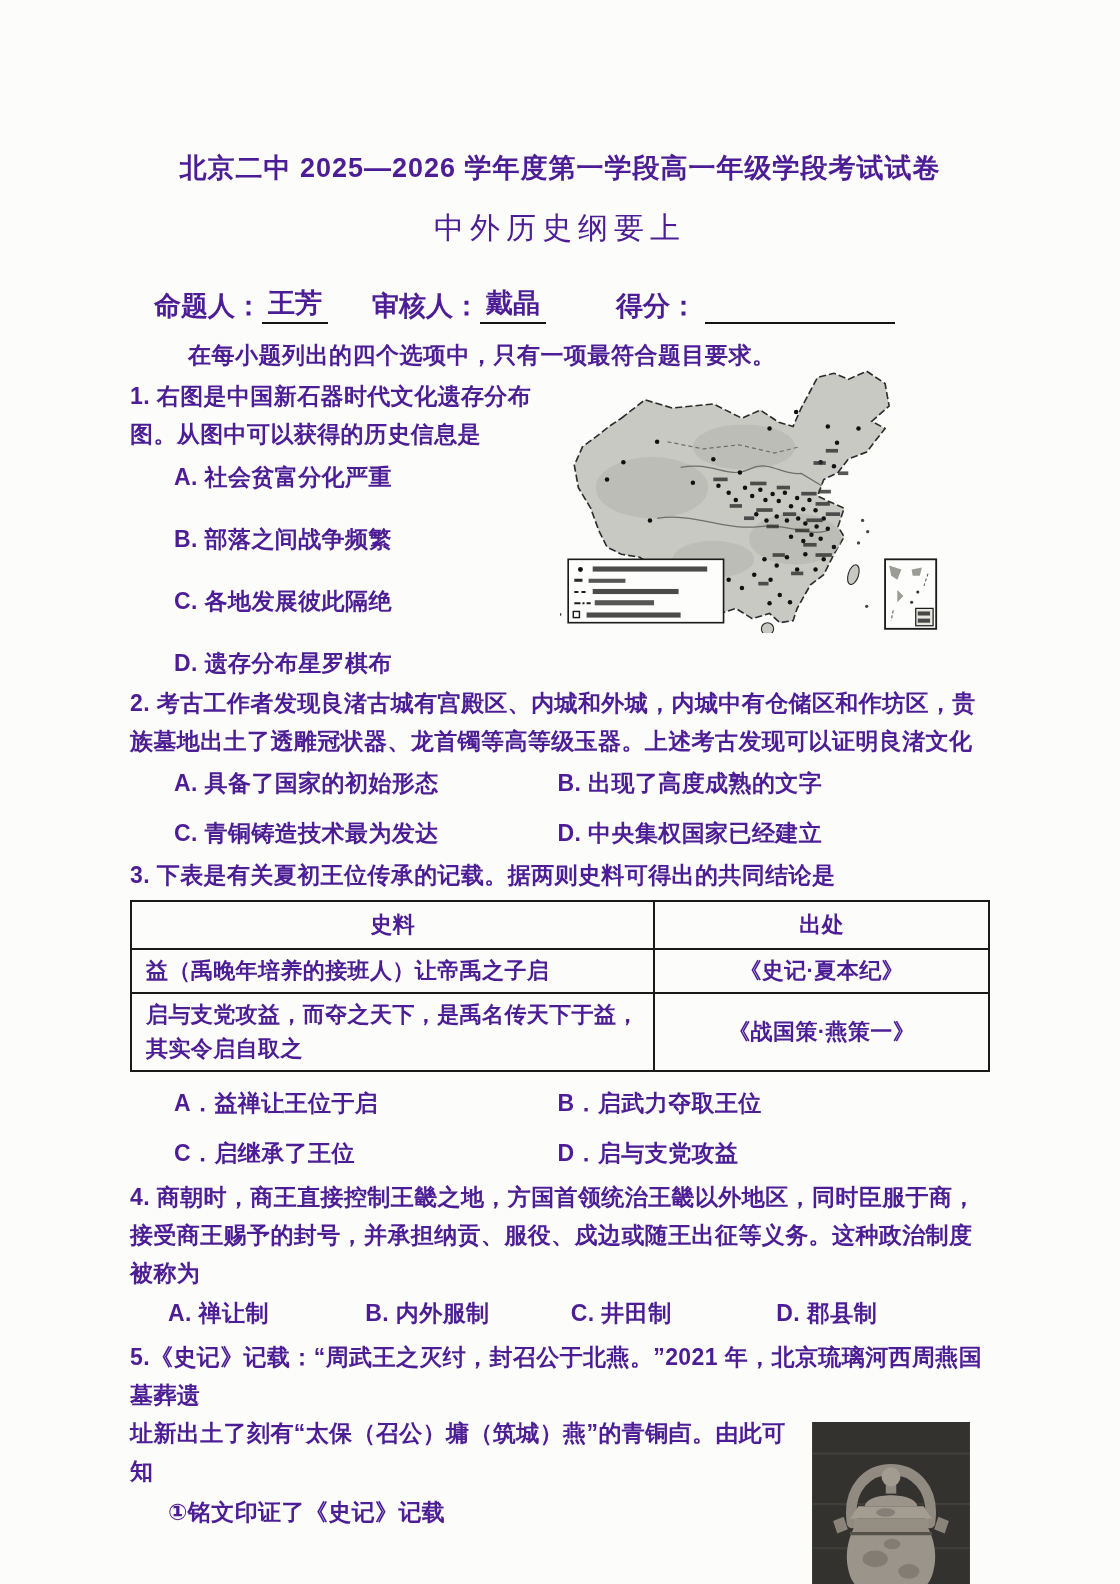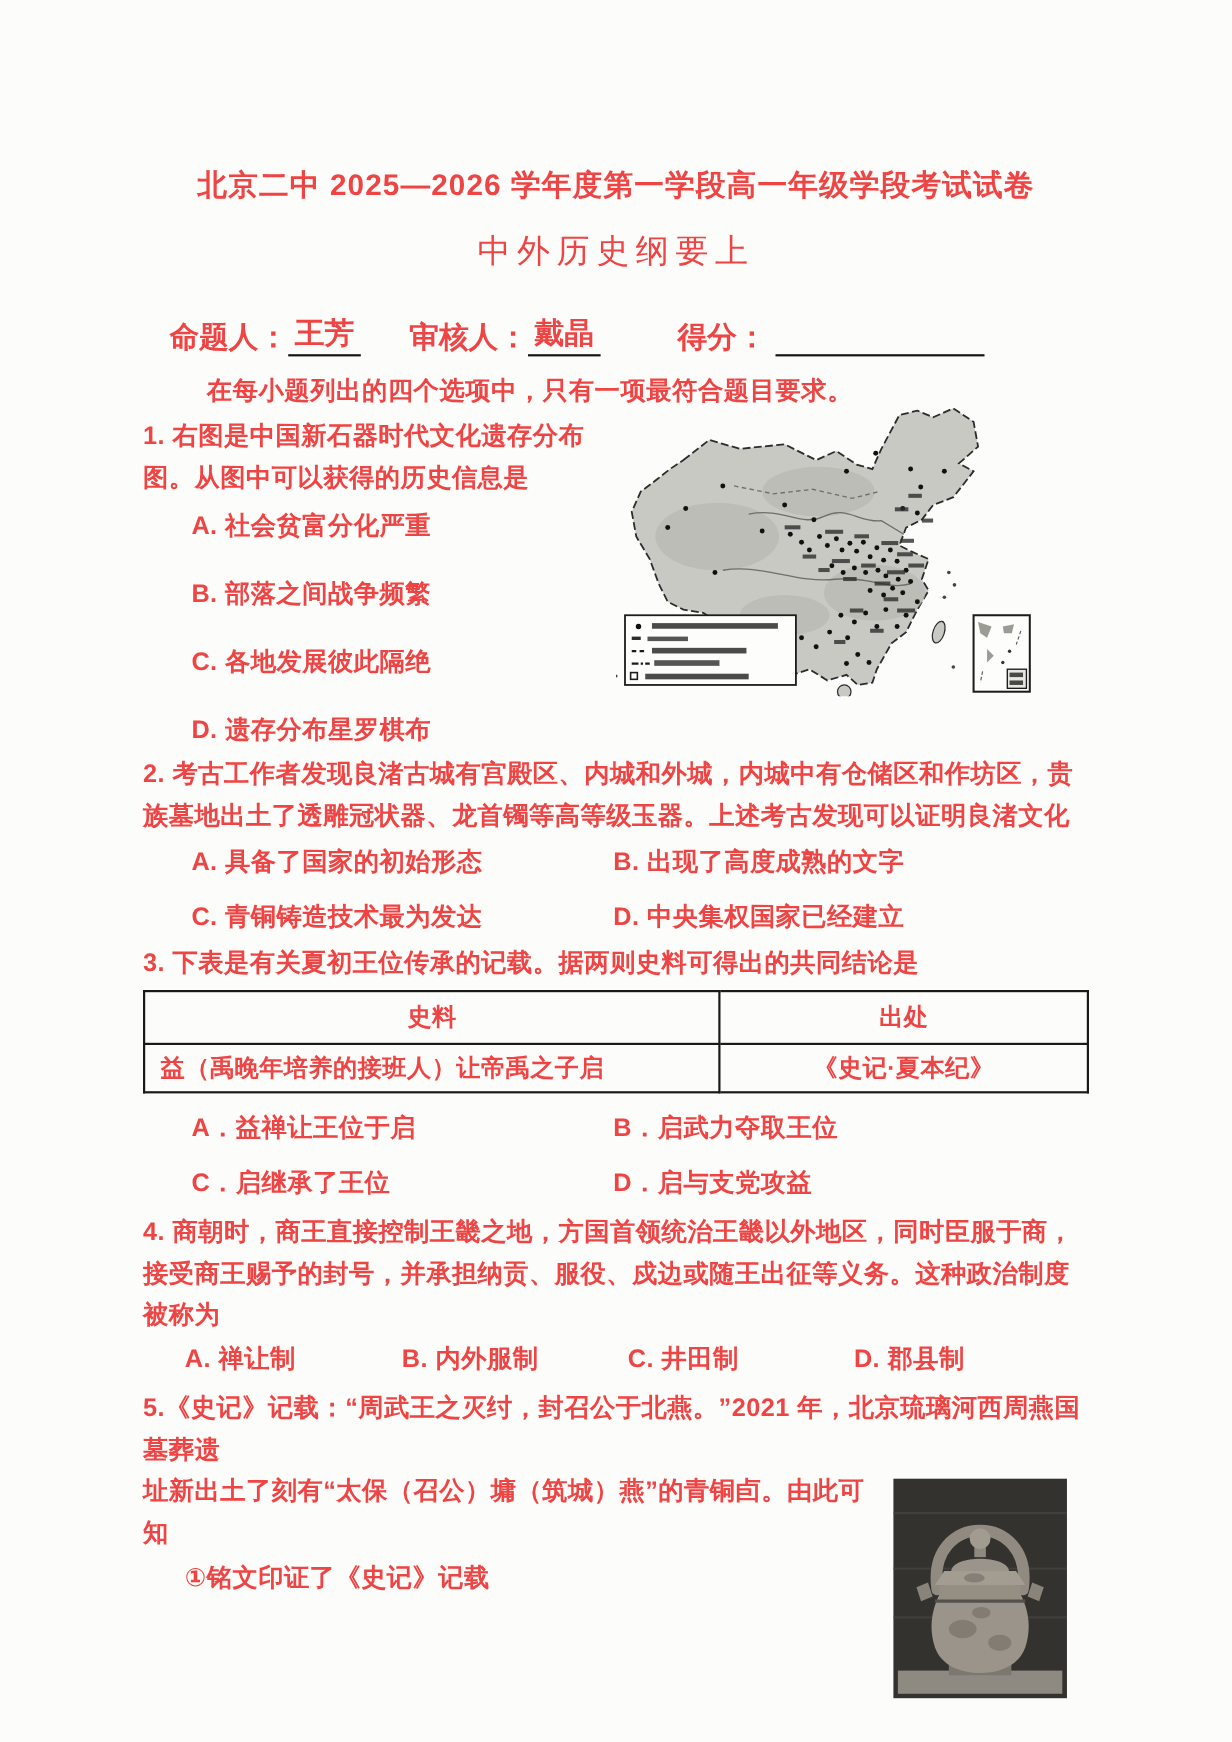--- a/index.html
+++ b/index.html
@@ -2,21 +2,21 @@
 <html><head>
 <meta charset="utf-8">
 <style>
   * { margin:0; padding:0; box-sizing:border-box; }
   html,body { background:#e8e8e6; }
   .page {
     position:relative;
     width:1120px; height:1584px;
     margin:0 auto;
     background:#fcfcfa;
-    color:#ef4444;
+    color:#4c1d95;
     font-family:"Liberation Sans","DejaVu Sans",sans-serif;
     font-weight:600;
     padding:150px 130px 0 130px;
     overflow:hidden;
   }
   .header-title {
     text-align:center; font-size:27px; font-weight:700; letter-spacing:1px;
   }
   .subject-title {
     text-align:center; font-size:30px; font-weight:400; letter-spacing:6px;
@@ -274,20 +274,24 @@
     <table class="qtable">
       <tbody>
           <tr>
         <th class="col-material">史料</th>
         <th>出处</th>
       </tr>
       <tr>
         <td>益（禹晚年培养的接班人）让帝禹之子启</td>
         <td class="src">《史记·夏本纪》</td>
       </tr>
+      <tr>
+        <td>启与支党攻益，而夺之天下，是禹名传天下于益，其实令启自取之</td>
+        <td class="src">《战国策·燕策一》</td>
+      </tr>
     </tbody>
       </table>
     <div class="opt-2col" style="margin-top:12px">
       <div>A．益禅让王位于启</div>
       <div>B．启武力夺取王位</div>
       <div>C．启继承了王位</div>
       <div>D．启与支党攻益</div>
     </div>
   </div>
 

